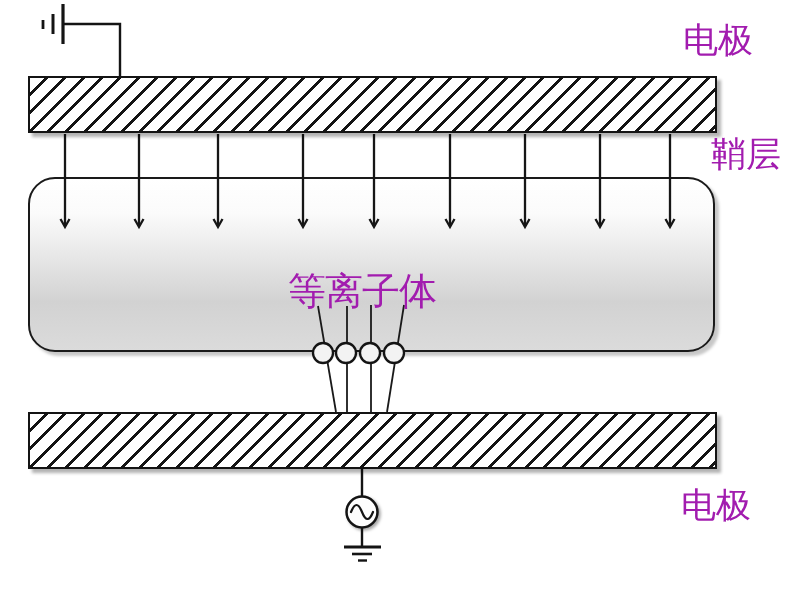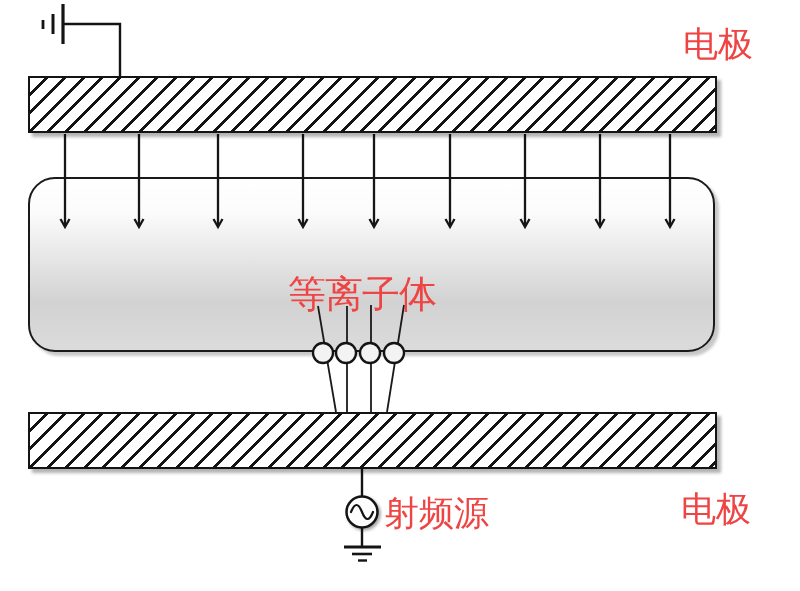--- a/index.html
+++ b/index.html
@@ -18,22 +18,22 @@
   .electrode-bottom{top:412px;}
   
   .plasma{
     position:absolute;left:28px;top:177px;width:683px;height:171px;
     border:2.6px solid #1a1a1a;border-radius:27px;
     background:linear-gradient(180deg,#ffffff 0%,#fbfbfb 20%,#d2d2d2 72%,#dbdbdb 100%);
     box-shadow:4px 4px 3px rgba(0,0,0,0.22);
   }
   .overlay{position:absolute;left:0;top:0;width:800px;height:591px;pointer-events:none;}
   .lbl{
-    position:absolute;line-height:1;color:#ef4444;white-space:nowrap;
-    font-family:Liberation Sans, sans-serif;
+    position:absolute;line-height:1;color:#a21caf;white-space:nowrap;
+    font-family:Liberation Mono, monospace;
   }
   #lbl-electrode-top{left:683px;top:26px;font-size:35px;}
   #lbl-sheath{left:711px;top:140px;font-size:35px;}
   #lbl-plasma{left:288px;top:247px;font-size:38px;letter-spacing:-1px;margin-top:28px;}
   #lbl-rf-source{left:384px;top:495px;font-size:35px;}
   #lbl-electrode-bottom{left:681px;top:491px;font-size:35px;}
   .wire{stroke:#141414;stroke-width:2.4;fill:none;}
   .gbar{stroke:#141414;fill:none;}
   .arrow-line{stroke:#161616;stroke-width:2.3;fill:none;}
   .arrow-head{stroke:#161616;stroke-width:2.3;fill:none;stroke-linejoin:miter;}
@@ -106,17 +106,17 @@
       <path class="gbar" stroke-width="2.8" d="M344 547 H381"></path>
       <path class="gbar" stroke-width="2.6" d="M352 554 H372"></path>
       <path class="gbar" stroke-width="2.4" d="M358 560.5 H367"></path>
     </g>
   </svg>
 
   <div class="electrode electrode-top"></div>
   <div class="electrode electrode-bottom"></div>
 
   <div class="lbl" id="lbl-electrode-top">电极</div>
+  <div class="lbl" id="lbl-sheath">鞘层</div>
   <div class="lbl" id="lbl-plasma">等离子体</div>
-  <div class="lbl" id="lbl-rf-source">射频源</div>
   <div class="lbl" id="lbl-electrode-bottom">电极</div>
 
 </div>
 
 </body></html>

